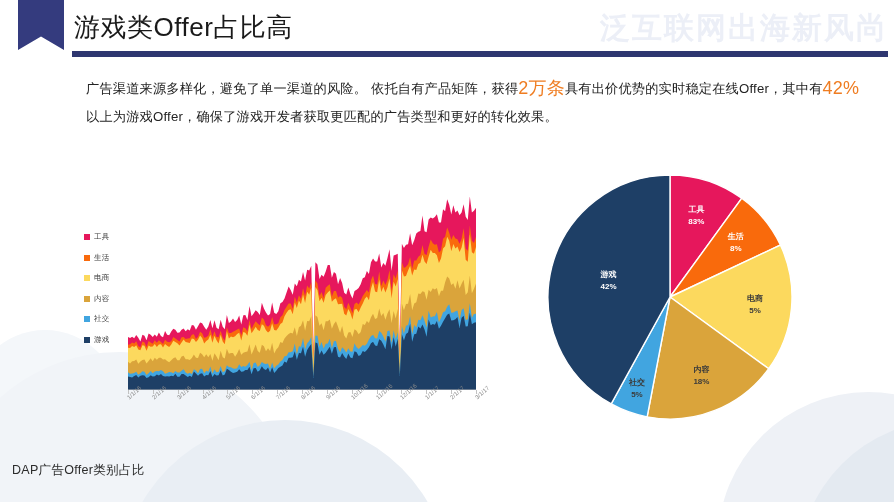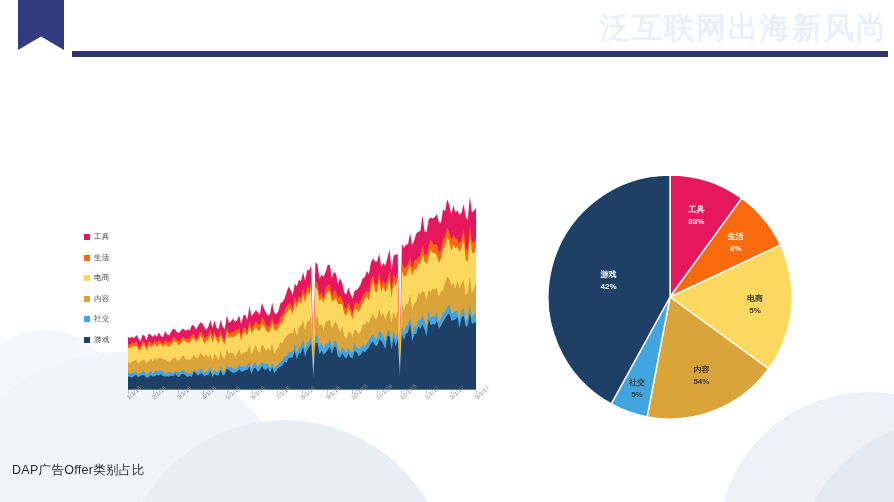--- a/index.html
+++ b/index.html
@@ -84,22 +84,26 @@
   <div class="deco deco-tl"></div>
   <div class="deco deco-bl-1"></div>
   <div class="deco deco-bl-2"></div>
   <div class="deco deco-br-1"></div>
   <div class="deco deco-br-2"></div>
 
   <div class="watermark">泛互联网出海新风尚</div>
 
   <div class="ribbon"></div>
 
+  <div class="title">游戏类Offer占比高</div>
   <div class="title-rule"></div>
 
+  <div class="para">
+    <span>广告渠道来源多样化，避免了单一渠道的风险。 依托自有产品矩阵，获得</span><span class="hl">2万条</span><span>具有出价优势的实时稳定在线Offer，其中有</span><span class="hl">42%</span><span>以上为游戏Offer，确保了游戏开发者获取更匹配的广告类型和更好的转化效果。</span>
+  </div>
 
   <div class="area-wrap">
     <div class="legend" id="legend-host">
         <div class="legend-row">
           <span class="legend-swatch" style="background: rgb(230, 23, 92);"></span>
           <span class="legend-label">工具</span>
         </div>
         <div class="legend-row">
           <span class="legend-swatch" style="background: rgb(249, 106, 12);"></span>
           <span class="legend-label">生活</span>
@@ -172,20 +176,20 @@
         <path d="M 136 125 L 207.71 26.30 A 122 122 0 0 1 246.39 73.05 Z" fill="#f96a0c" stroke="#ffffff" stroke-width="1.4"></path>
         <path d="M 136 125 L 246.39 73.05 A 122 122 0 0 1 234.70 196.71 Z" fill="#fcd95e" stroke="#ffffff" stroke-width="1.4"></path>
         <path d="M 136 125 L 234.70 196.71 A 122 122 0 0 1 113.14 244.84 Z" fill="#daa43b" stroke="#ffffff" stroke-width="1.4"></path>
         <path d="M 136 125 L 113.14 244.84 A 122 122 0 0 1 77.23 231.91 Z" fill="#41a5e0" stroke="#ffffff" stroke-width="1.4"></path>
         <path d="M 136 125 L 77.23 231.91 A 122 122 0 0 1 136.00 3.00 Z" fill="#1e3f66" stroke="#ffffff" stroke-width="1.4"></path>
       </svg>
     <div id="pie-label-host">
         <div class="pie-label" style="left: 136.39px; top: 31.7798px; width: 52px; color: rgb(255, 255, 255);"><span>工具</span><span class="pct">83%</span></div>
         <div class="pie-label" style="left: 175.802px; top: 58.564px; width: 52px; color: rgb(255, 255, 255);"><span>生活</span><span class="pct">8%</span></div>
         <div class="pie-label" style="left: 195.021px; top: 121.037px; width: 52px; color: rgb(59, 59, 59);"><span>电商</span><span class="pct">5%</span></div>
-        <div class="pie-label" style="left: 141.438px; top: 192.403px; width: 52px; color: rgb(59, 59, 59);"><span>内容</span><span class="pct">54%</span></div>
+        <div class="pie-label" style="left: 141.438px; top: 192.403px; width: 52px; color: rgb(59, 59, 59);"><span>内容</span><span class="pct">18%</span></div>
         <div class="pie-label" style="left: 76.9392px; top: 204.83px; width: 52px; color: rgb(59, 59, 59);"><span>社交</span><span class="pct">5%</span></div>
         <div class="pie-label" style="left: 48.5531px; top: 97.2231px; width: 52px; color: rgb(255, 255, 255);"><span>游戏</span><span class="pct">42%</span></div>
       </div>
   </div>
 
   <div class="caption">DAP广告Offer类别占比</div>
 </div>
 
 </body></html>

